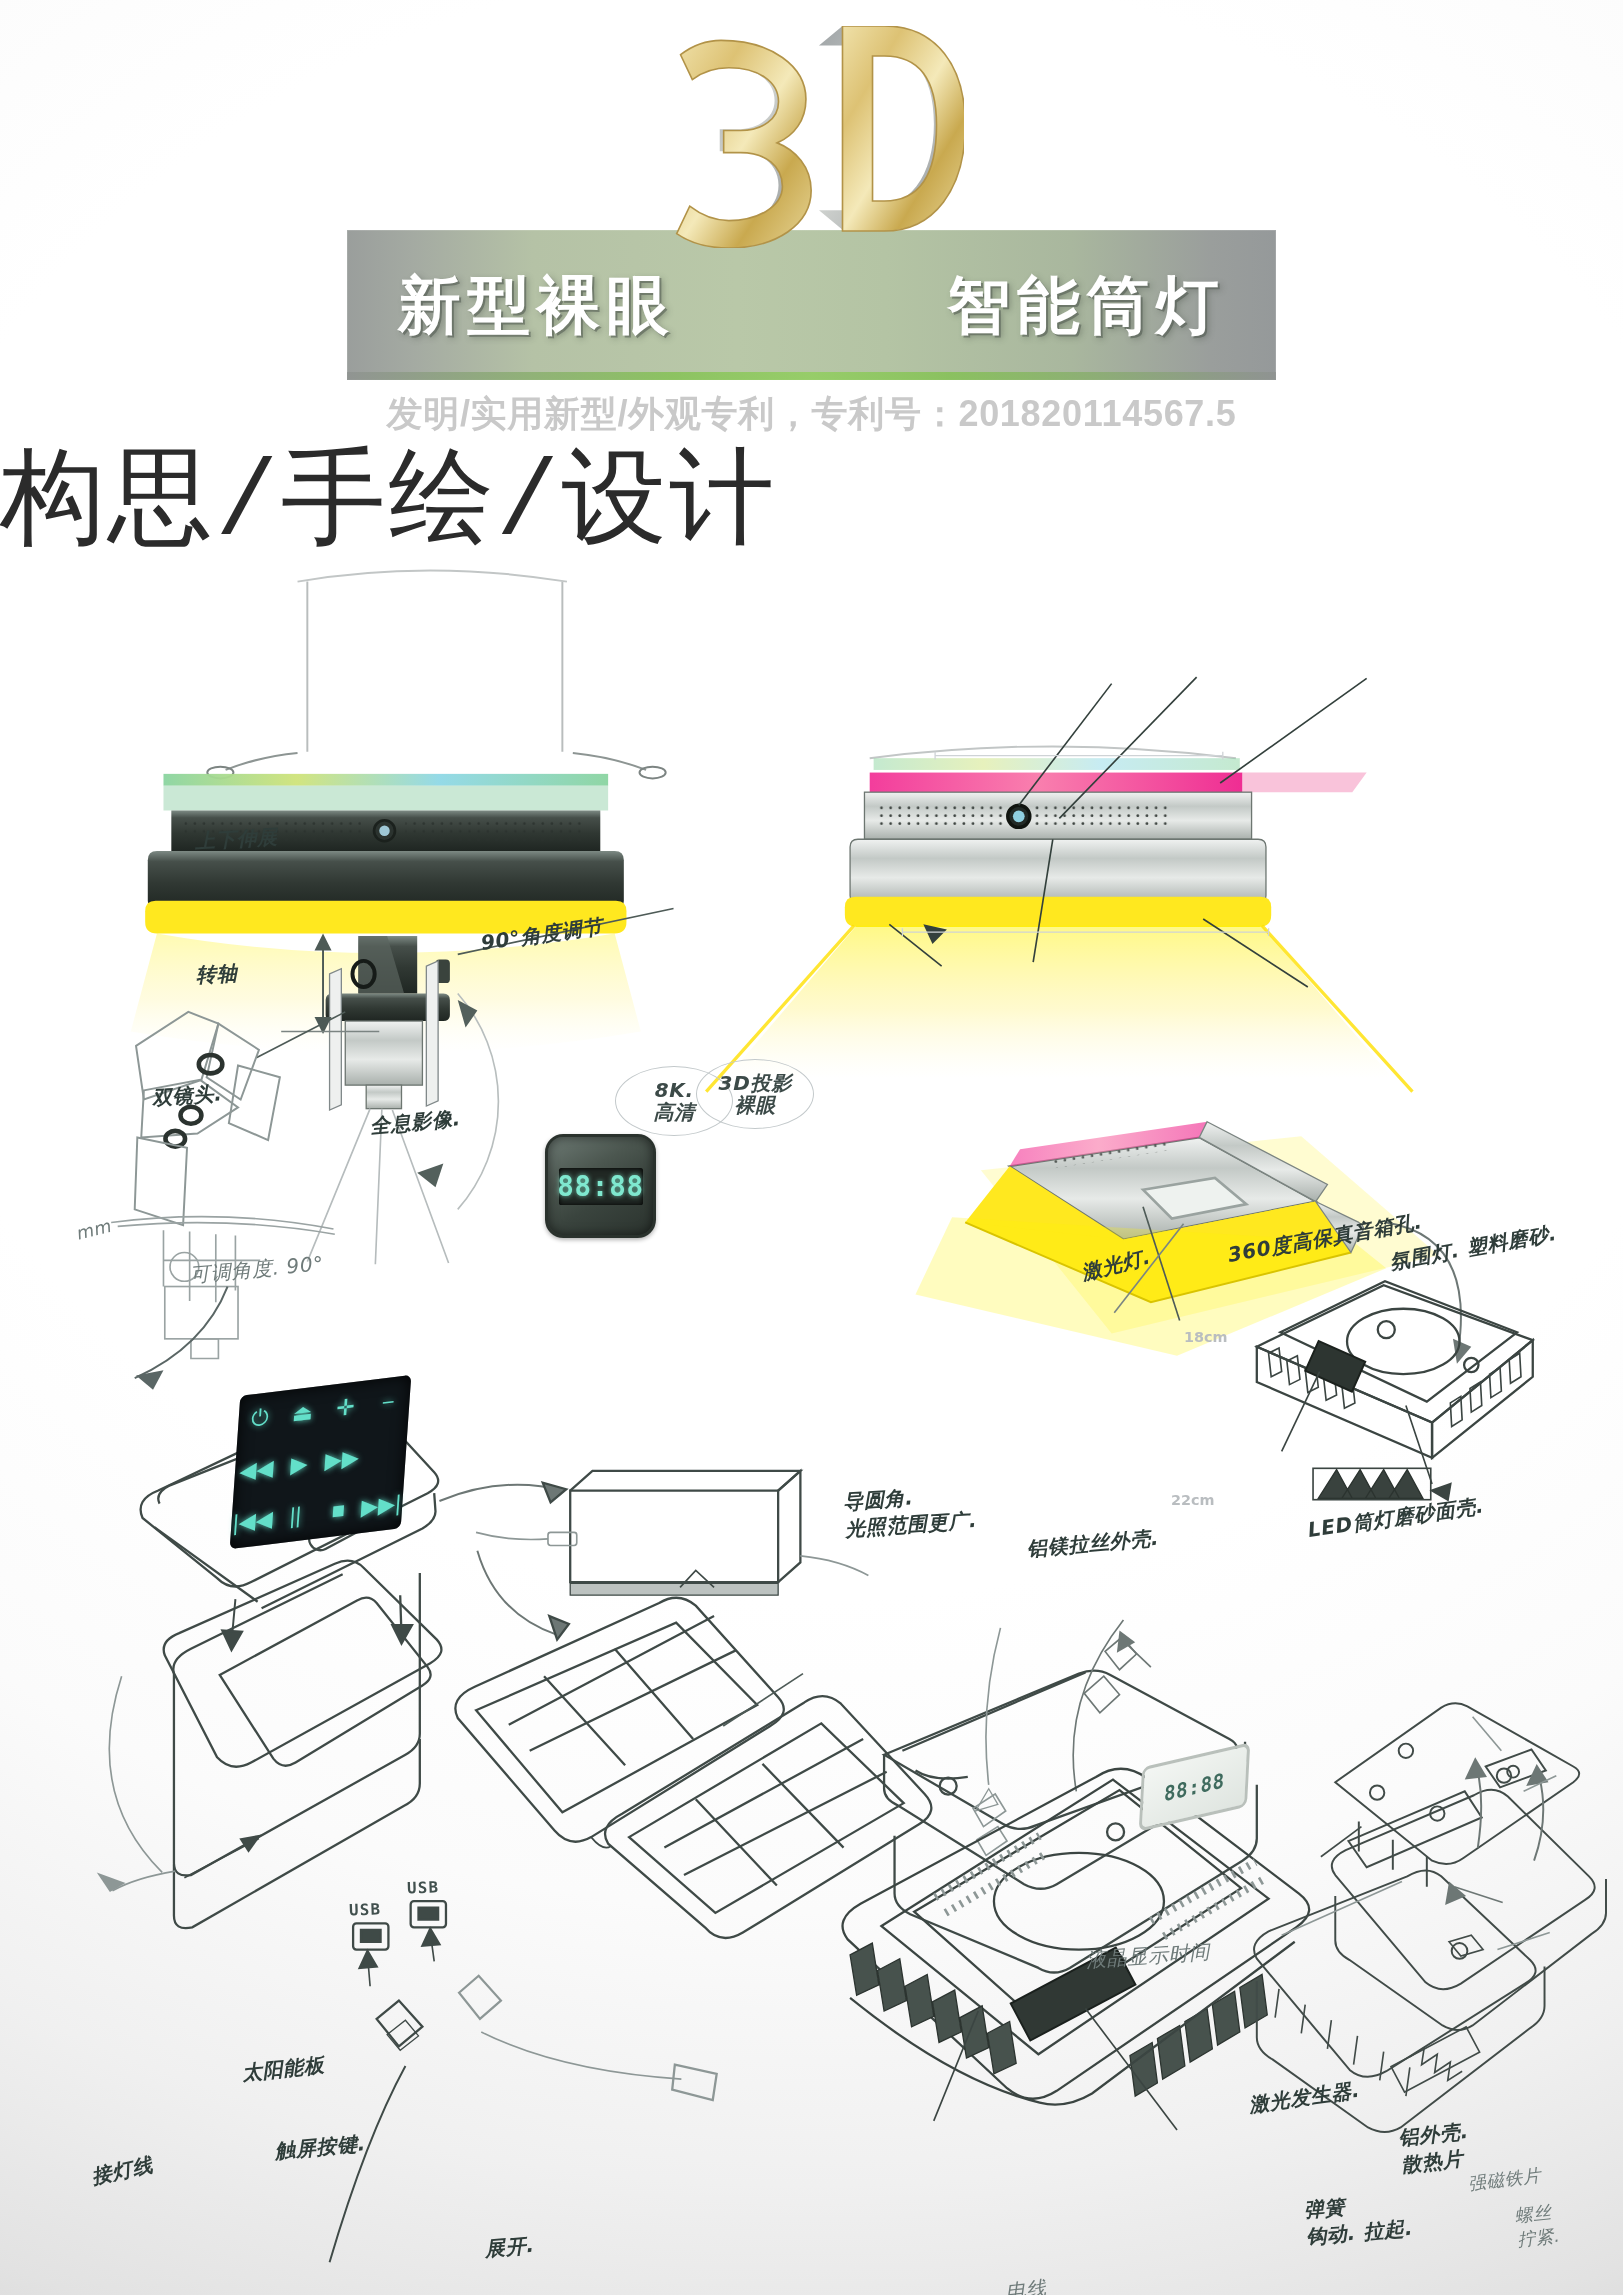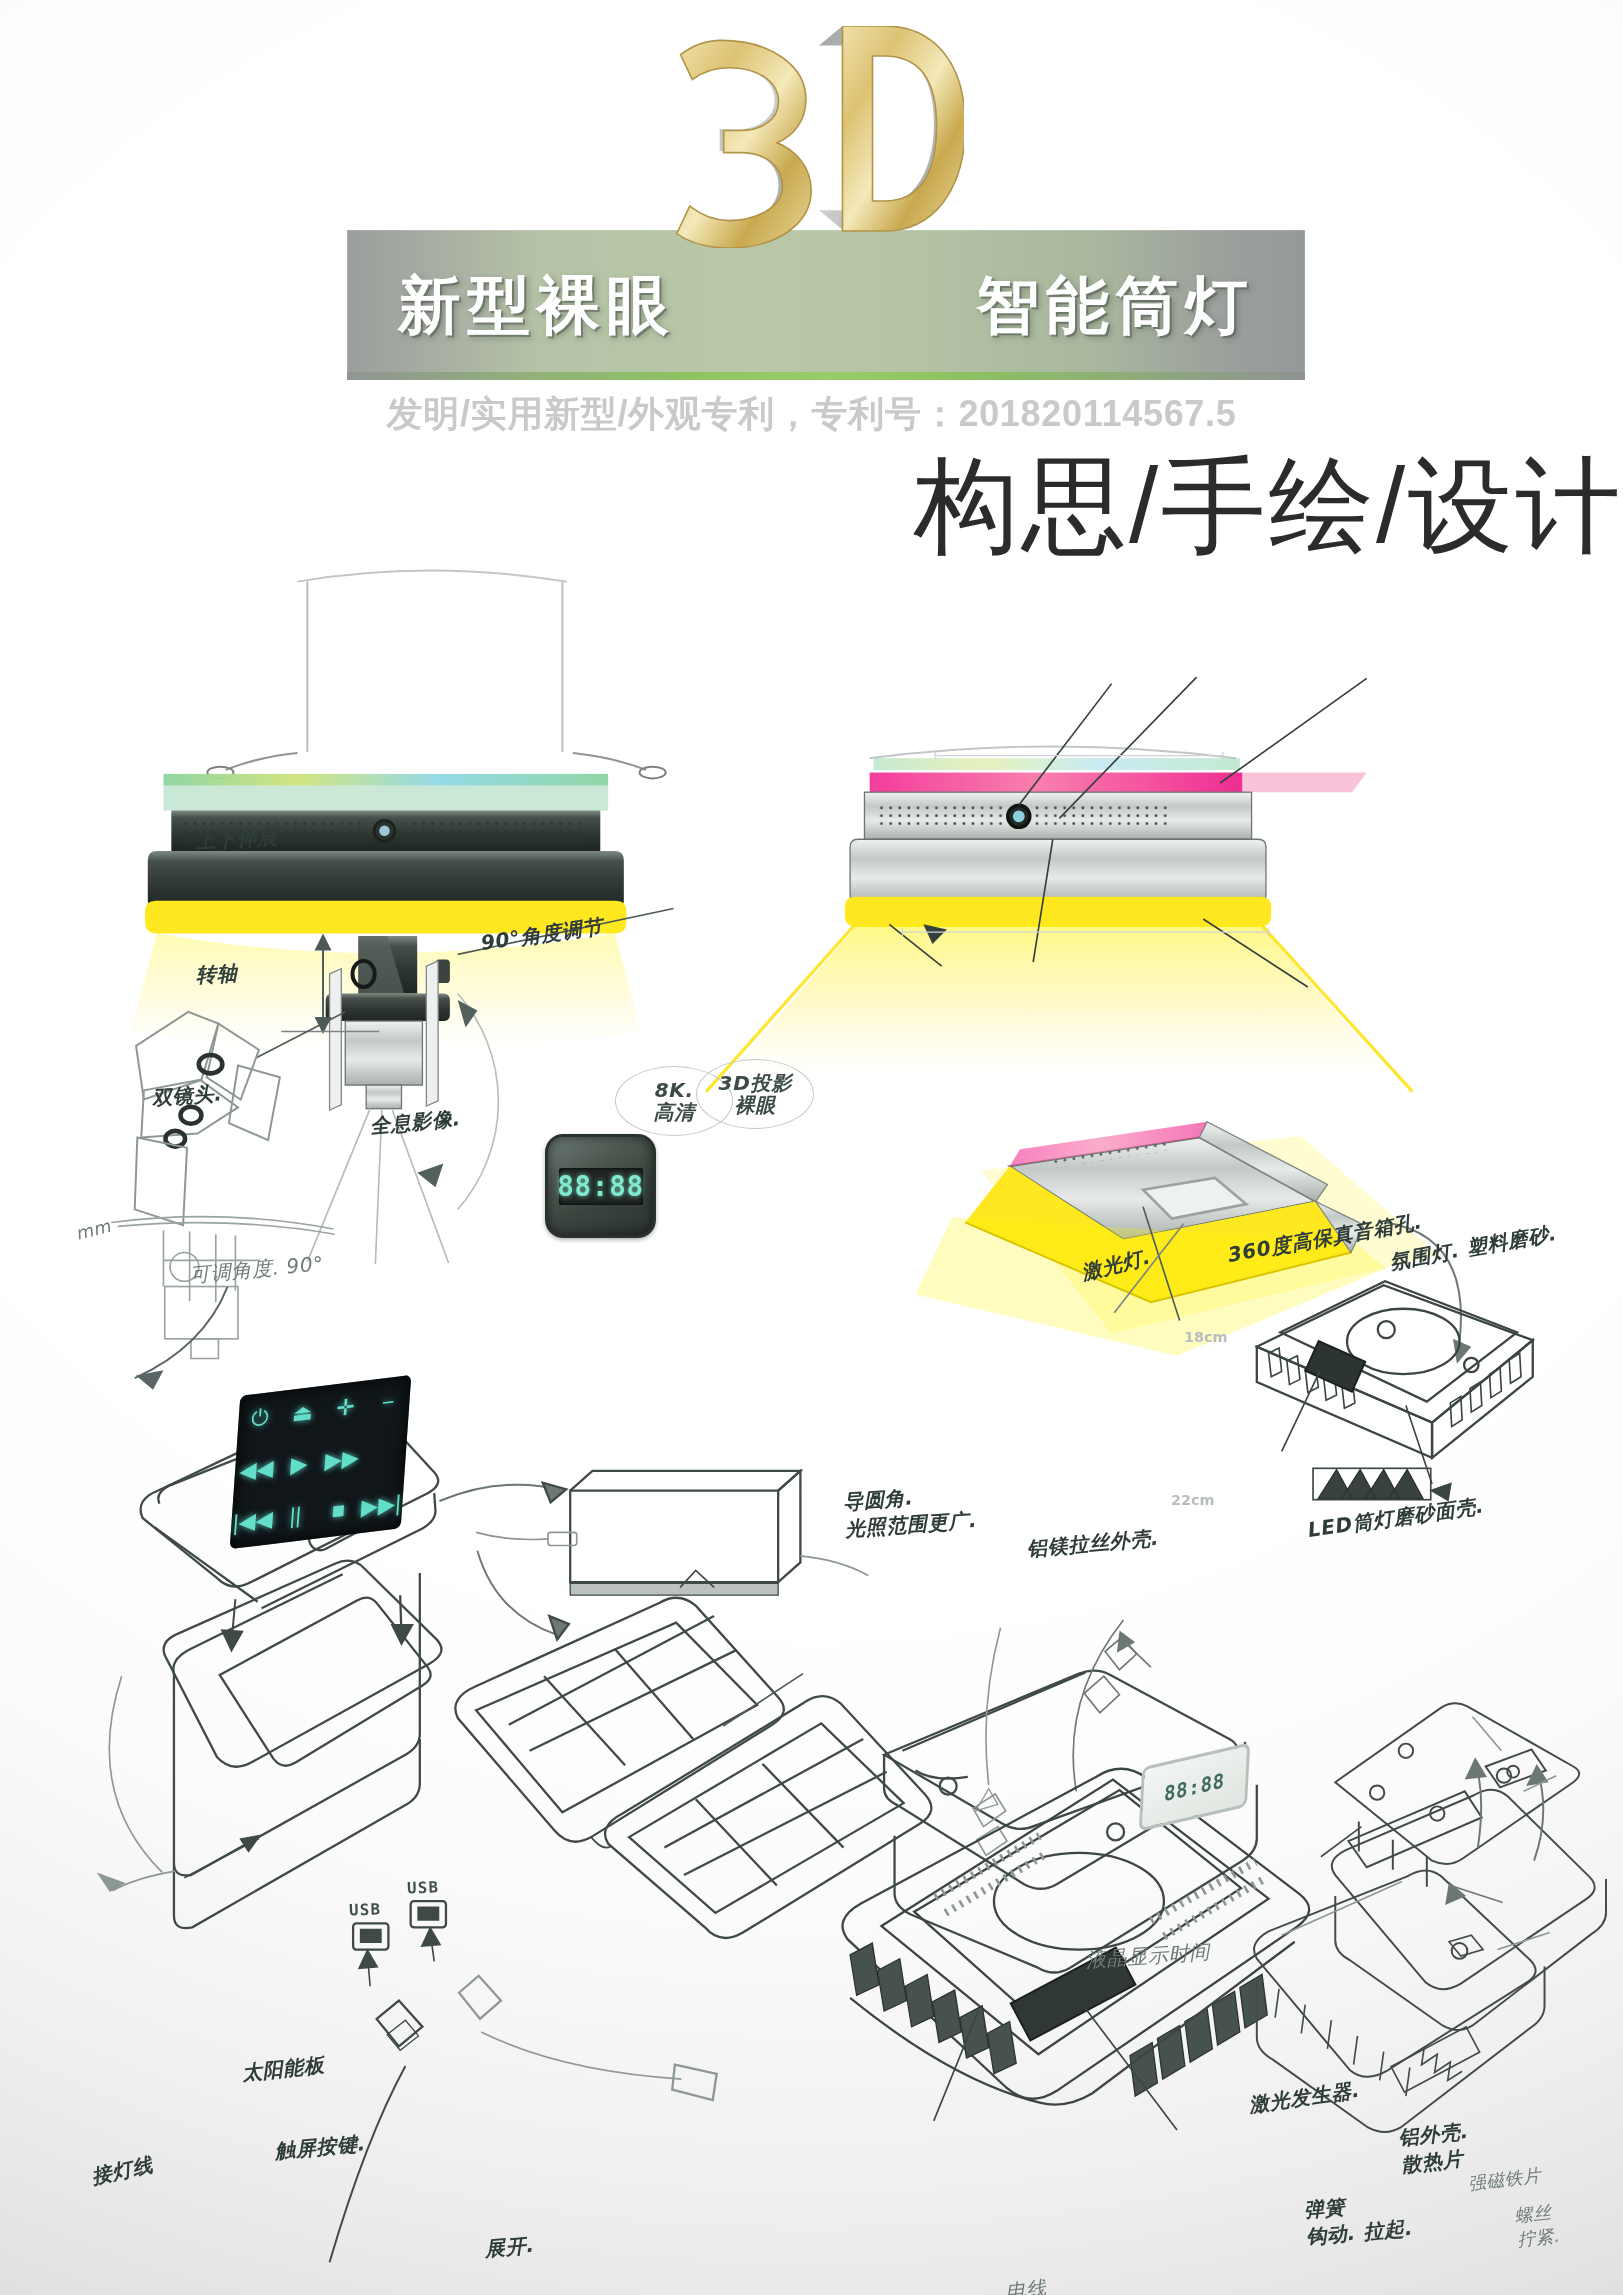--- a/index.html
+++ b/index.html
@@ -20,21 +20,20 @@
     z-index:5;pointer-events:none;
   }
   .logo3d svg{width:100%;height:100%;display:block;}
 
   .banner{
     position:absolute;left:347px;top:230px;width:929px;height:150px;
     background:
       linear-gradient(90deg,#9a9e9c 0%,#a4aaa2 7%,#b5c2a6 20%,#b9c8a8 42%,#b4c4a4 58%,#a9b79e 78%,#9a9e9c 93%,#95999a 100%);
     box-shadow:inset 0 0 0 0.7px rgba(255,255,255,.18);
     z-index:2;
-    padding-left:29px;
   }
   .banner:after{
     content:"";position:absolute;left:0;right:0;bottom:0;height:7.8px;
     background:linear-gradient(90deg,#8d918f 0%,#7ec14a 35%,#8ccf55 50%,#7ec14a 65%,#8d918f 100%);
     opacity:.75;
   }
   .banner-inner{position:absolute;inset:9.2px 11.8px;display:flex;align-items:center;justify-content:space-between;}
   .banner-word{
     font-size:63px;font-weight:bold;color:#ffffff;letter-spacing:6.5px;
     text-shadow:2px 2px 0 rgba(80,90,80,.55), 3.3px 3.3px 6.5px rgba(60,70,60,.35);
@@ -43,24 +42,24 @@
   .banner-word.left{margin-left:39px;}
   .banner-word.right{margin-right:39px;}
 
   .patent-line{
     position:absolute;left:0;right:0;top:390px;text-align:center;
     font-size:36px;font-weight:bold;color:#c9c9c9;letter-spacing:0.7px;
     text-shadow:0 0.7px 0 #fff;
   }
 
   .big-heading{
-    position:absolute;left:0;right:0;top:451px;text-align:right;
+    position:absolute;left:0;right:0;top:451px;text-align:left;
     font-size:105px;font-weight:300;color:#2b2b2b;letter-spacing:2.6px;
     line-height:1.05;
-    font-family:Liberation Sans, sans-serif;
+    font-family:Liberation Mono, monospace;
   }
 
   
   .sketch{position:absolute;left:0;top:562px;width:1623px;height:1674px;}
   .sketch svg{position:absolute;left:0;top:0;width:1623px;height:1674px;overflow:visible;}
 
   .ann{
     position:absolute;white-space:pre;color:#2f3d3a;
     font-family:"DejaVu Sans",sans-serif;
     font-style:italic;font-weight:bold;letter-spacing:0.7px;

